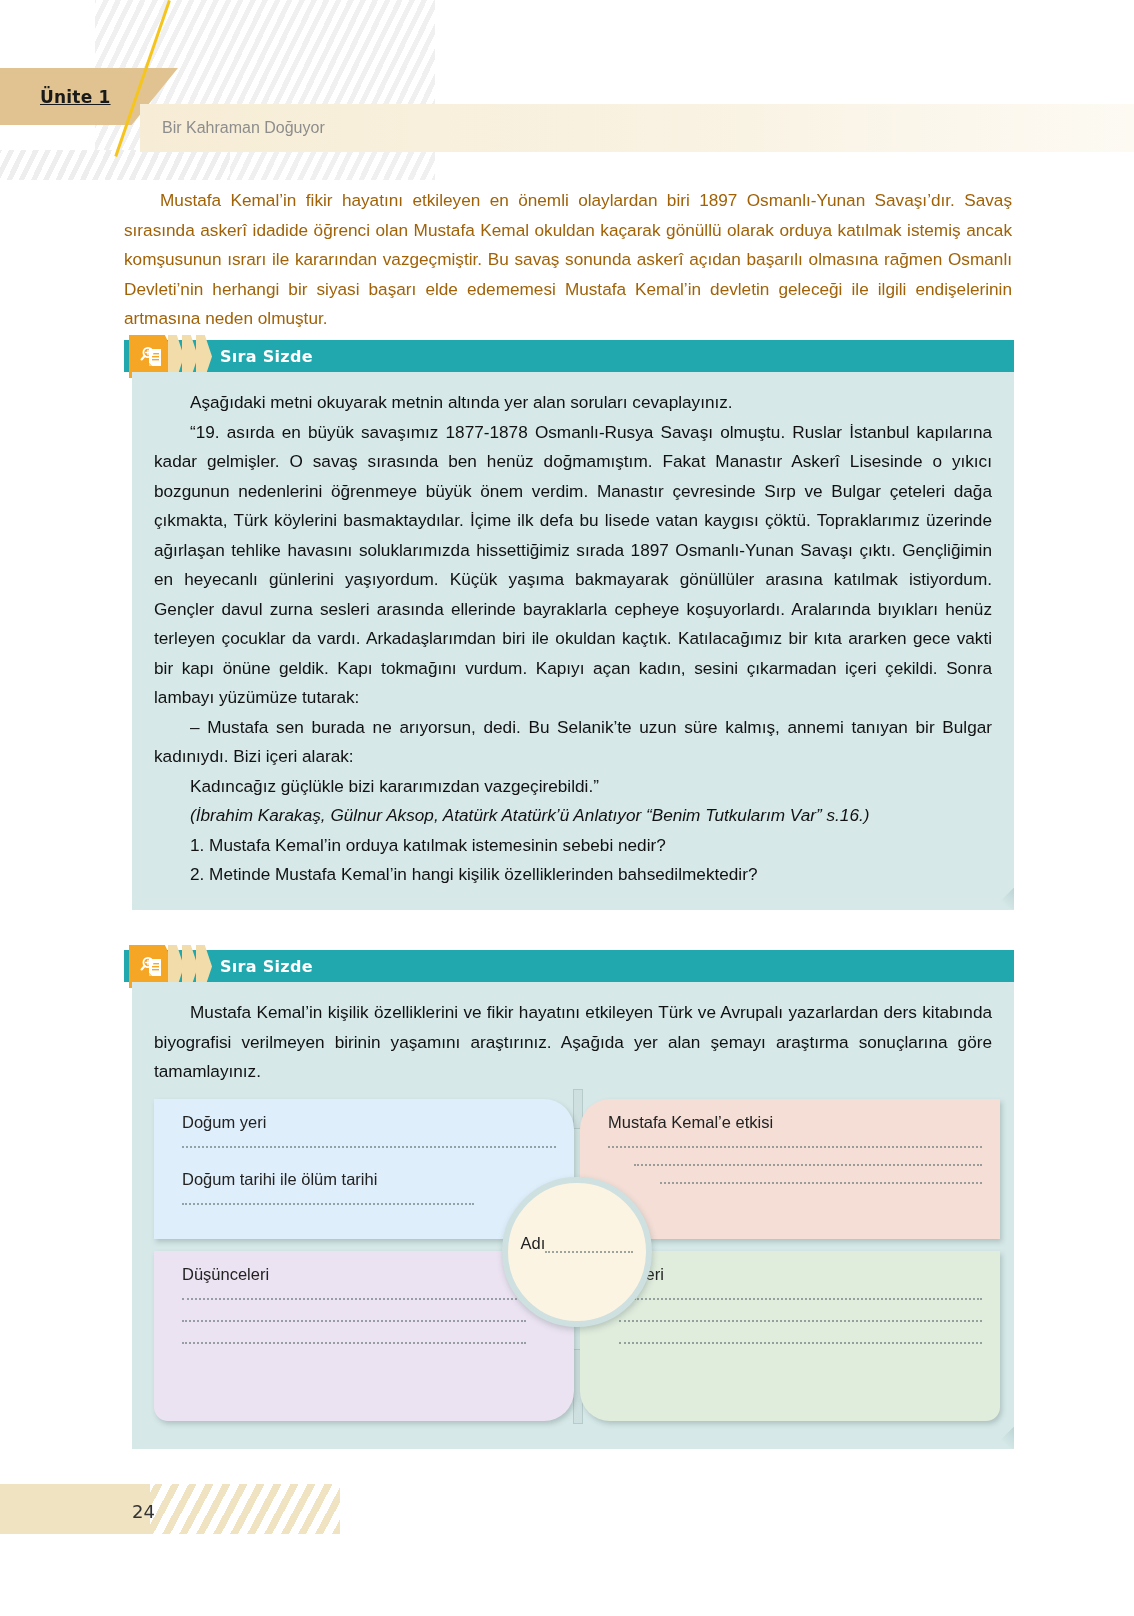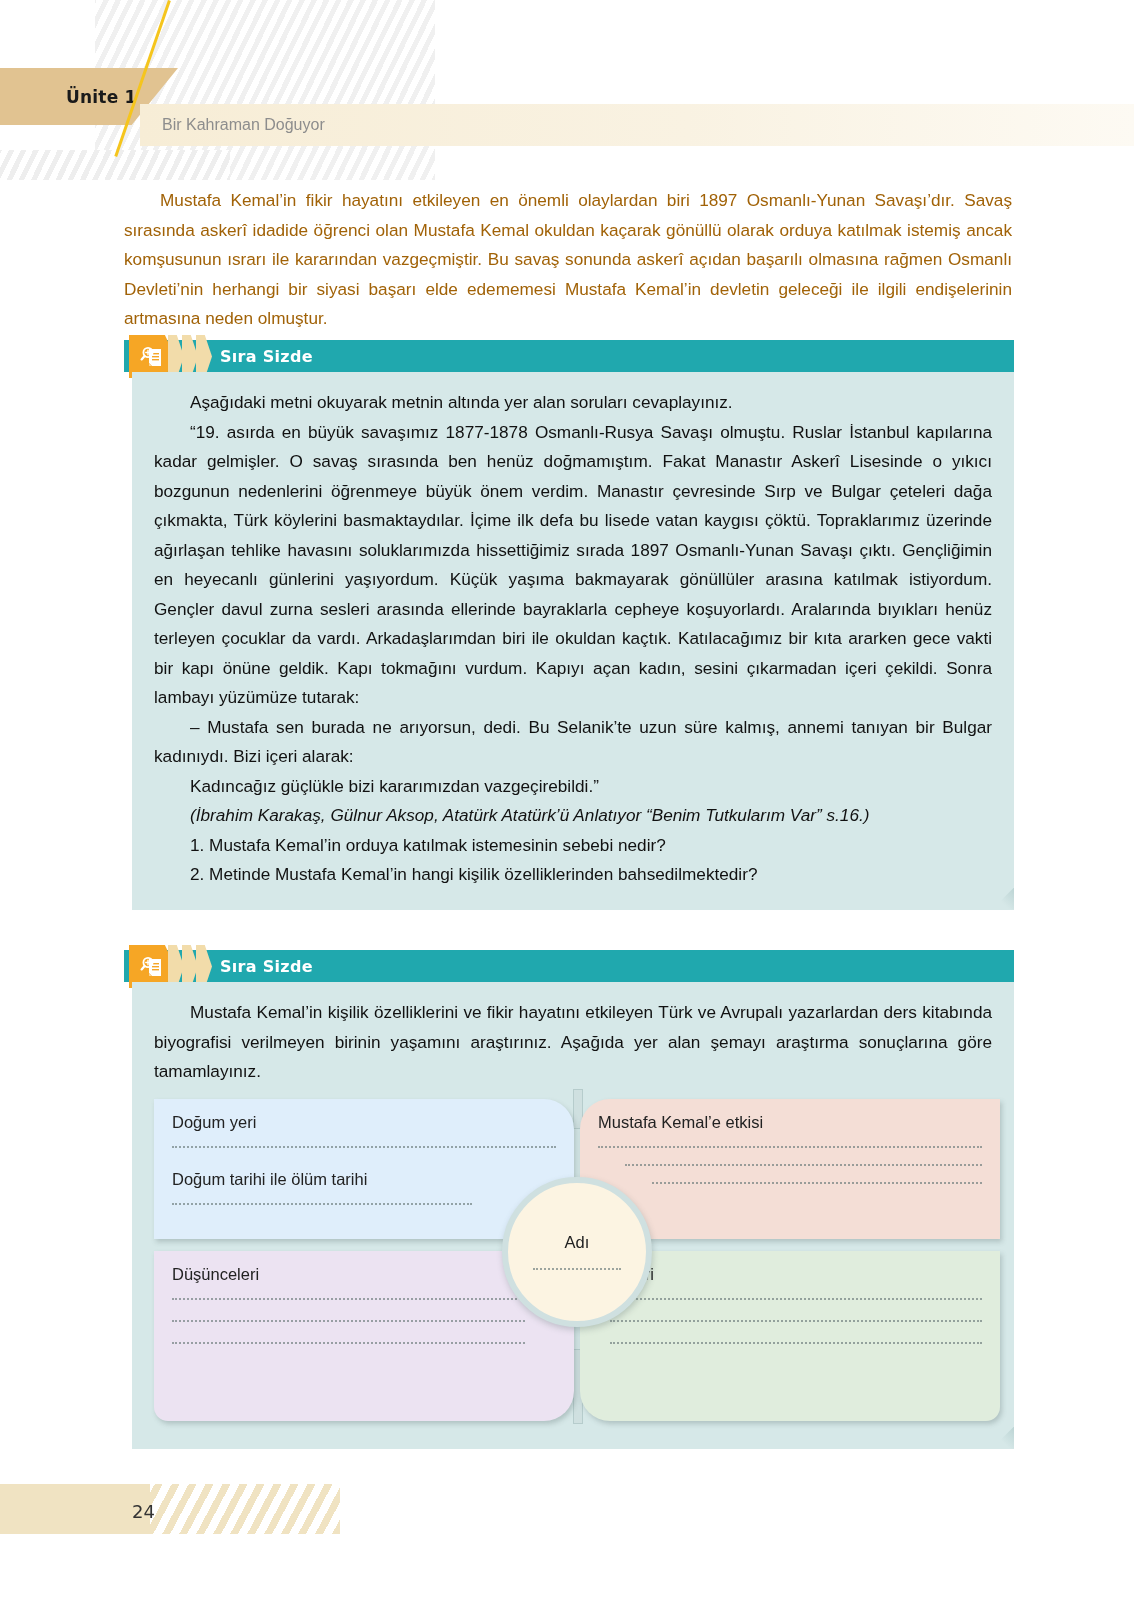--- a/index.html
+++ b/index.html
@@ -61,38 +61,39 @@
     clip-path: polygon(0 0, 100% 0, 74% 100%, 0 100%);
     display: flex;
     align-items: center;
   }
   .unit-tab-label {
     color: #1a1a1a;
     font-family: "DejaVu Sans", sans-serif;
     font-weight: bold;
     font-size: 17px;
     letter-spacing: .2px;
-    padding-left: 66px;
+    padding-left: 40px;
+    text-decoration: underline;
   }
 
   
   .hdr-diag-line {
     position: absolute;
     top: 0px; left: 168px;
     width: 3px; height: 165px;
     background: #f5c51d;
     transform-origin: top left;
     transform: rotate(19deg);
   }
 
   
   .chapter-banner {
     position: absolute;
     top: 104px; left: 140px;
-    width: 994px; height: 42px;
+    width: 994px; height: 48px;
     background: linear-gradient(90deg, #f7edd6 0%, #f9f2e2 55%, #fdfaf3 100%);
     display: flex;
     align-items: center;
   }
   .chapter-banner-label {
     padding-left: 22px;
     font-size: 16px;
     color: #8d8d8d;
   }
 
@@ -178,21 +179,21 @@
 
   
   .schema {
     position: relative;
     margin-top: 12px;
     height: 330px;
     width: 846px;
   }
   .schema-card {
     position: absolute;
-    padding: 14px 18px 10px 18px;
+    padding: 14px 18px 10px 28px;
     box-shadow: 2px 3px 5px rgba(90,110,110,.30);
   }
   .schema-card .card-title {
     font-size: 16.5px;
     color: #222;
     margin-bottom: 14px;
   }
   .dots {
     border-bottom: 2.5px dotted #6a7a7a;
     height: 0;
@@ -264,21 +265,20 @@
   
   .schema-circle {
     position: absolute;
     left: 348px; top: 78px;
     width: 150px; height: 150px;
     border-radius: 50%;
     background: #fcf4e2;
     border: 6px solid #cfe0e0;
     box-shadow: 1px 3px 6px rgba(90,110,110,.30);
     display: flex;
-    flex-direction: column;
     align-items: center;
     justify-content: center;
     z-index: 5;
   }
   .schema-circle .circle-label {
     font-size: 16.5px;
     color: #222;
     margin-bottom: 16px;
   }
   .schema-circle .circle-dots {

